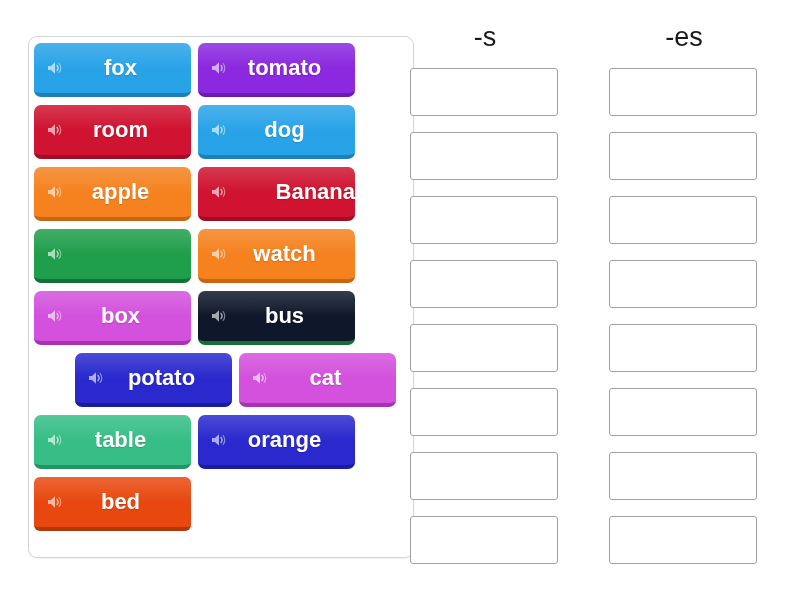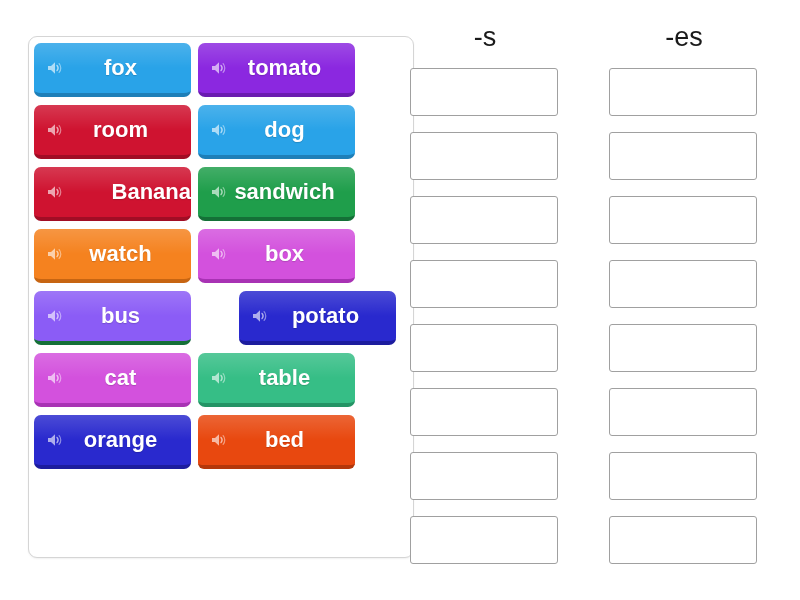--- a/index.html
+++ b/index.html
@@ -160,39 +160,48 @@
       <div class="tile" style="background: rgb(41, 163, 232); border-bottom-color: rgb(30, 127, 184);">
         <span class="speaker-icon">
           <svg viewBox="0 0 18 16" width="18" height="16" aria-hidden="true">
             <path d="M2 6 h3 L9 2.2 v11.6 L5 10 H2 z" fill="#ffffff"></path>
             <path d="M11 5.4 a4 4 0 0 1 0 5.2" stroke="#ffffff" stroke-width="1.4" fill="none" stroke-linecap="round"></path>
             <path d="M13.1 3.6 a6.6 6.6 0 0 1 0 8.8" stroke="#ffffff" stroke-width="1.2" fill="none" stroke-linecap="round" opacity="0.75"></path>
           </svg>
         </span>
         <span class="tile-label">dog</span>
       </div>
+      <div class="tile" style="background: rgb(245, 130, 31); border-bottom-color: rgb(199, 101, 18);">
+        <span class="speaker-icon">
+          <svg viewBox="0 0 18 16" width="18" height="16" aria-hidden="true">
+            <path d="M2 6 h3 L9 2.2 v11.6 L5 10 H2 z" fill="#ffffff"></path>
+            <path d="M11 5.4 a4 4 0 0 1 0 5.2" stroke="#ffffff" stroke-width="1.4" fill="none" stroke-linecap="round"></path>
+            <path d="M13.1 3.6 a6.6 6.6 0 0 1 0 8.8" stroke="#ffffff" stroke-width="1.2" fill="none" stroke-linecap="round" opacity="0.75"></path>
+          </svg>
+        </span>
+        <span class="tile-label">apple</span>
+      </div>
       <div class="tile" style="background: rgb(207, 19, 48); border-bottom-color: rgb(161, 13, 37); justify-content: flex-end;">
         <span class="speaker-icon">
           <svg viewBox="0 0 18 16" width="18" height="16" aria-hidden="true">
             <path d="M2 6 h3 L9 2.2 v11.6 L5 10 H2 z" fill="#ffffff"></path>
             <path d="M11 5.4 a4 4 0 0 1 0 5.2" stroke="#ffffff" stroke-width="1.4" fill="none" stroke-linecap="round"></path>
             <path d="M13.1 3.6 a6.6 6.6 0 0 1 0 8.8" stroke="#ffffff" stroke-width="1.2" fill="none" stroke-linecap="round" opacity="0.75"></path>
           </svg>
         </span>
         <span class="tile-label">Banana</span>
       </div>
       <div class="tile" style="background: rgb(31, 158, 75); border-bottom-color: rgb(20, 112, 55);">
         <span class="speaker-icon">
           <svg viewBox="0 0 18 16" width="18" height="16" aria-hidden="true">
             <path d="M2 6 h3 L9 2.2 v11.6 L5 10 H2 z" fill="#ffffff"></path>
             <path d="M11 5.4 a4 4 0 0 1 0 5.2" stroke="#ffffff" stroke-width="1.4" fill="none" stroke-linecap="round"></path>
             <path d="M13.1 3.6 a6.6 6.6 0 0 1 0 8.8" stroke="#ffffff" stroke-width="1.2" fill="none" stroke-linecap="round" opacity="0.75"></path>
           </svg>
         </span>
-        <span class="tile-label">sandwich</span>
       </div>
       <div class="tile" style="background: rgb(245, 130, 31); border-bottom-color: rgb(199, 101, 18);">
         <span class="speaker-icon">
           <svg viewBox="0 0 18 16" width="18" height="16" aria-hidden="true">
             <path d="M2 6 h3 L9 2.2 v11.6 L5 10 H2 z" fill="#ffffff"></path>
             <path d="M11 5.4 a4 4 0 0 1 0 5.2" stroke="#ffffff" stroke-width="1.4" fill="none" stroke-linecap="round"></path>
             <path d="M13.1 3.6 a6.6 6.6 0 0 1 0 8.8" stroke="#ffffff" stroke-width="1.2" fill="none" stroke-linecap="round" opacity="0.75"></path>
           </svg>
         </span>
         <span class="tile-label">watch</span>
@@ -200,21 +209,21 @@
       <div class="tile" style="background: rgb(211, 81, 221); border-bottom-color: rgb(168, 50, 180);">
         <span class="speaker-icon">
           <svg viewBox="0 0 18 16" width="18" height="16" aria-hidden="true">
             <path d="M2 6 h3 L9 2.2 v11.6 L5 10 H2 z" fill="#ffffff"></path>
             <path d="M11 5.4 a4 4 0 0 1 0 5.2" stroke="#ffffff" stroke-width="1.4" fill="none" stroke-linecap="round"></path>
             <path d="M13.1 3.6 a6.6 6.6 0 0 1 0 8.8" stroke="#ffffff" stroke-width="1.2" fill="none" stroke-linecap="round" opacity="0.75"></path>
           </svg>
         </span>
         <span class="tile-label">box</span>
       </div>
-      <div class="tile" style="background: #8b5cf6; border-bottom-color: rgb(20, 112, 55);">
+      <div class="tile" style="background: #0f172a; border-bottom-color: rgb(20, 112, 55);">
         <span class="speaker-icon">
           <svg viewBox="0 0 18 16" width="18" height="16" aria-hidden="true">
             <path d="M2 6 h3 L9 2.2 v11.6 L5 10 H2 z" fill="#ffffff"></path>
             <path d="M11 5.4 a4 4 0 0 1 0 5.2" stroke="#ffffff" stroke-width="1.4" fill="none" stroke-linecap="round"></path>
             <path d="M13.1 3.6 a6.6 6.6 0 0 1 0 8.8" stroke="#ffffff" stroke-width="1.2" fill="none" stroke-linecap="round" opacity="0.75"></path>
           </svg>
         </span>
         <span class="tile-label">bus</span>
       </div>
       <div class="tile" style="background: rgb(41, 41, 206); border-bottom-color: rgb(28, 28, 158); margin-left: 41px;">

